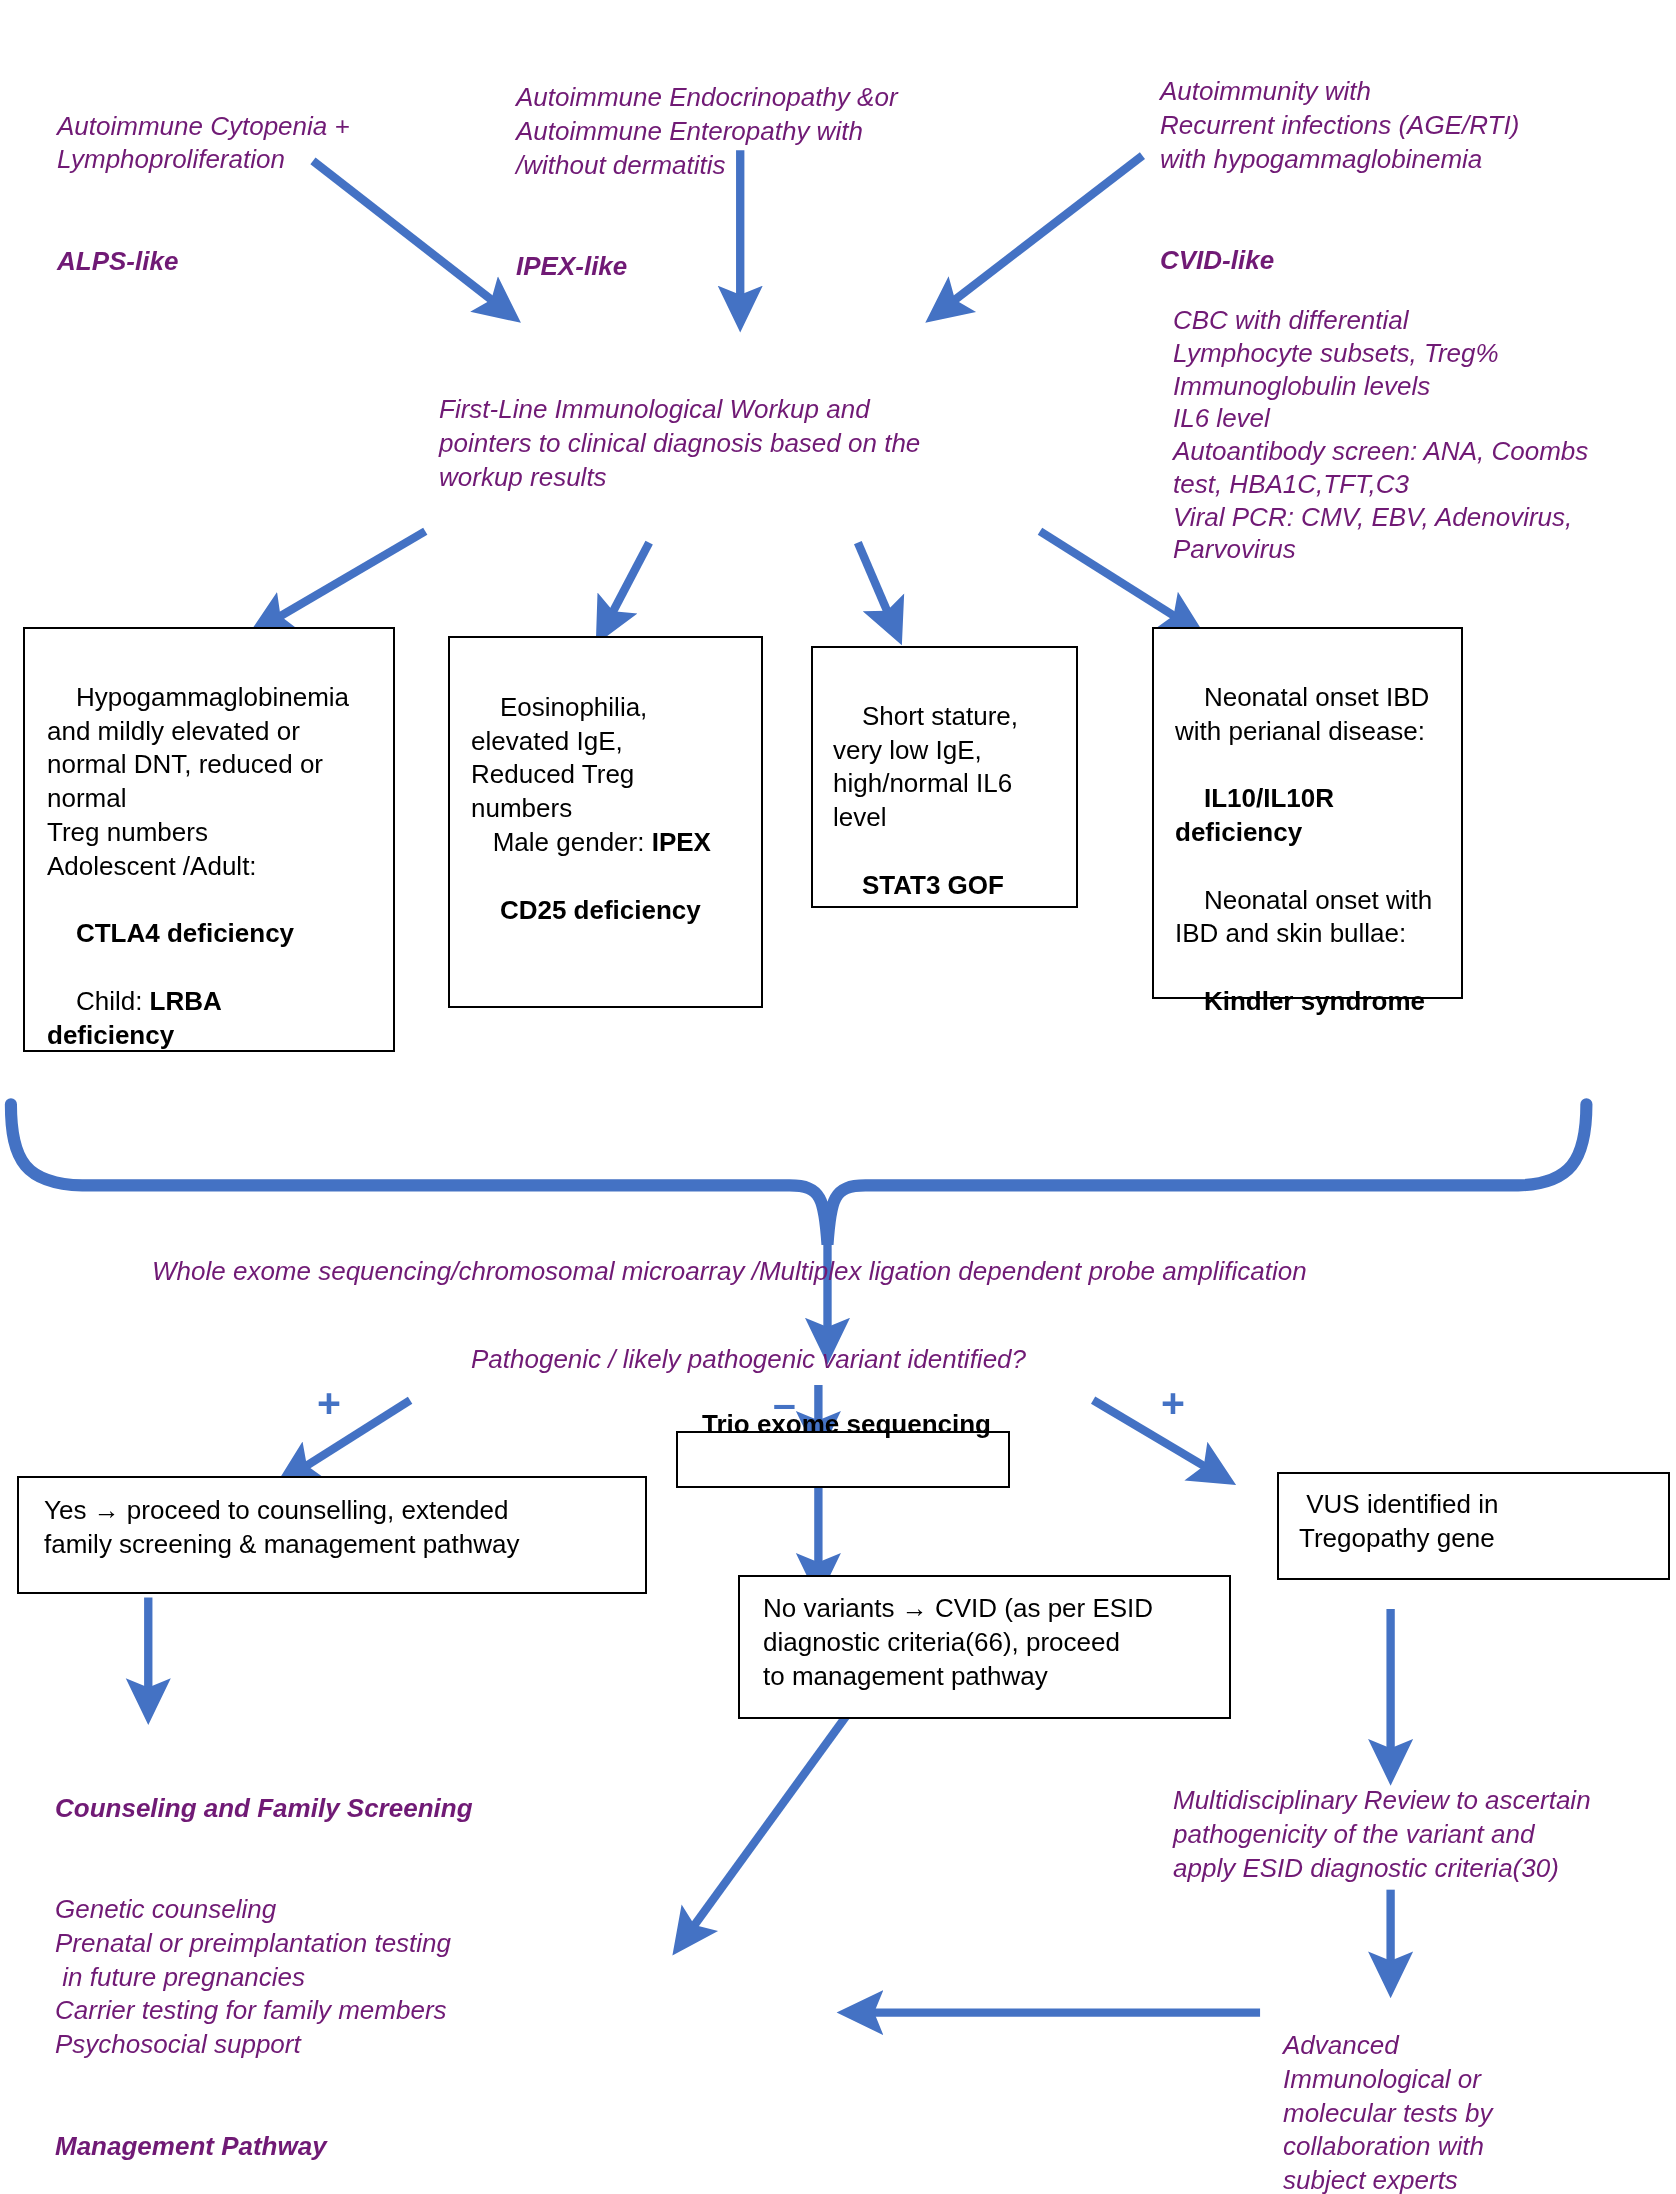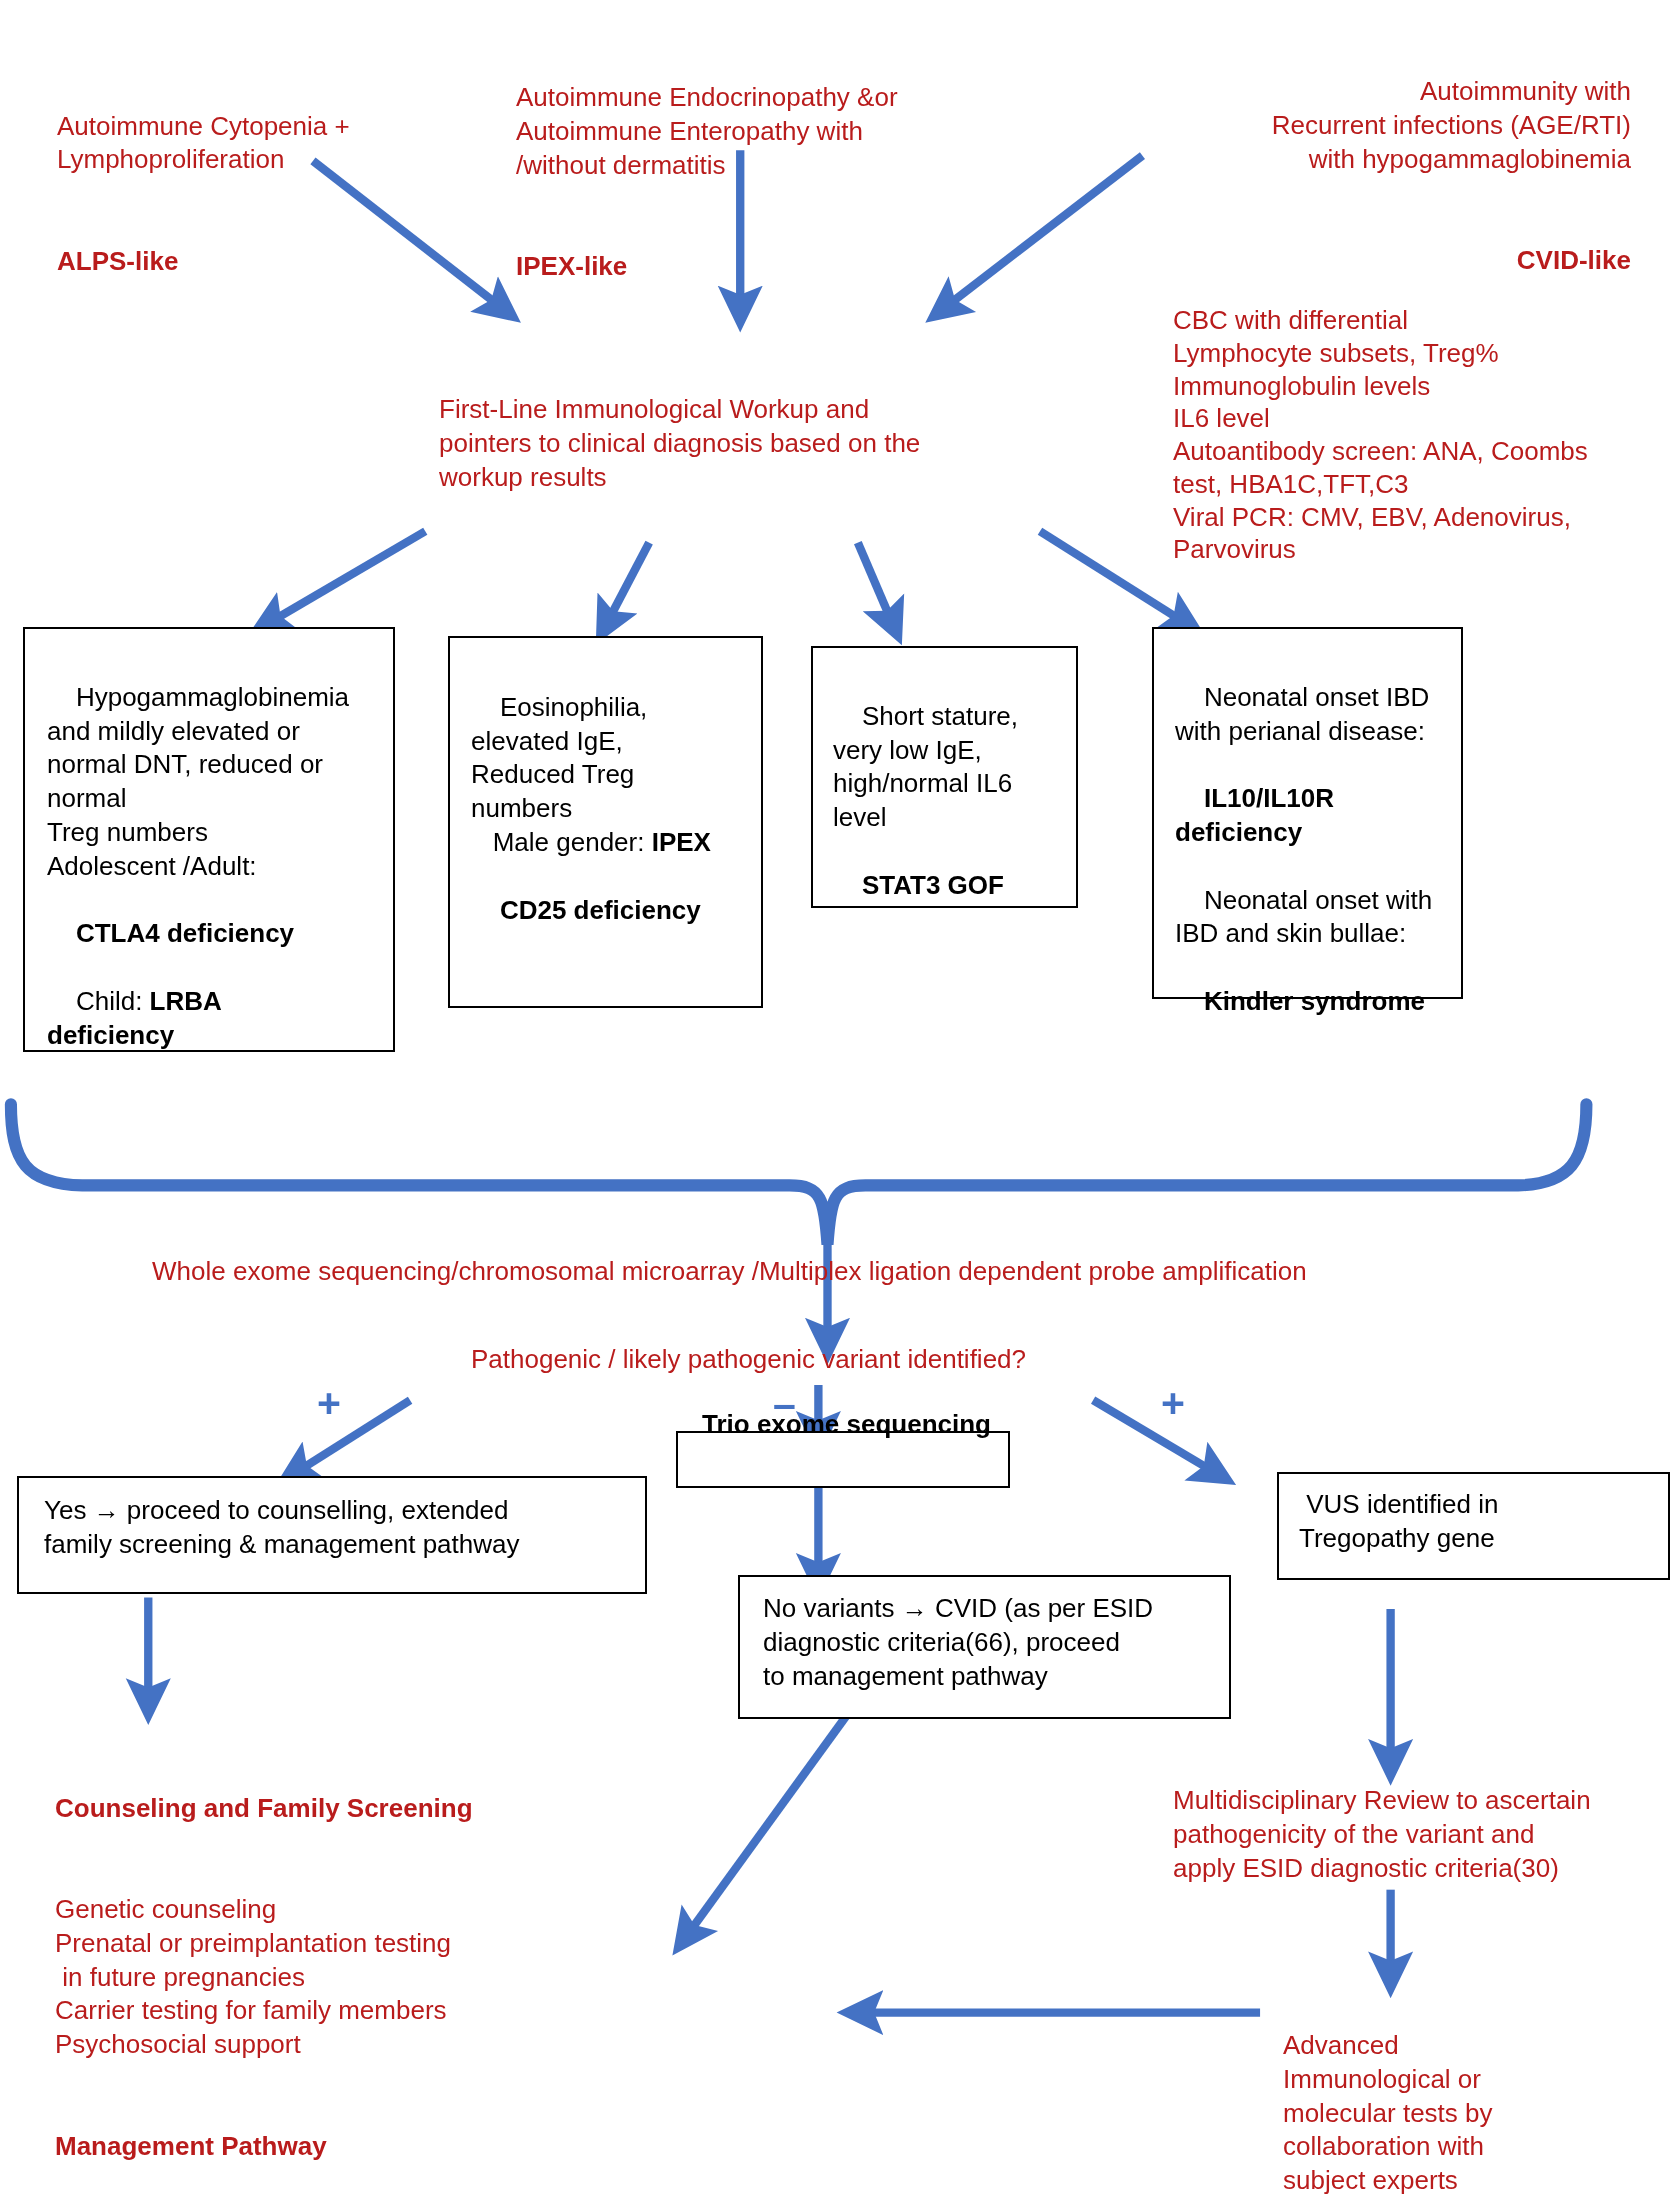--- a/index.html
+++ b/index.html
@@ -16,22 +16,23 @@
     position: relative;
     width: 1677px;
     height: 2194px;
     background: #ffffff;
     overflow: hidden;
   }
   .txt {
     position: absolute;
     font-size: 26px;
     line-height: 1.30;
-    color: #b91c1c;
+    color: #701a75;
     white-space: pre-wrap;
+    font-style: italic;
   }
   .box {
     position: absolute;
     border: 2.3px solid #000000;
     box-sizing: border-box;
     background: #ffffff;
   }
   .boxtxt {
     position: absolute;
     font-size: 26px;
@@ -106,21 +107,21 @@
     <div class="b">ALPS-like</div>
   </div>
 
   <div class="txt" style="left:516px; top:13.7px; width:455px;">
     <div>Autoimmune Endocrinopathy &amp;or
 Autoimmune Enteropathy with
 /without dermatitis</div>
     <div class="b">IPEX-like</div>
   </div>
 
-  <div class="txt" style="left:1160px; top:7.6px; width:471px;text-align:right;">
+  <div class="txt" style="left:1160px; top:7.6px; width:471px;">
     <div>Autoimmunity with
 Recurrent infections (AGE/RTI)
 with hypogammaglobinemia</div>
     <div class="b">CVID-like</div>
   </div>
 
   <div class="txt" style="left:439px; top:393px; width:516px;">First-Line Immunological Workup and
 pointers to clinical diagnosis based on the
 workup results</div>
 

